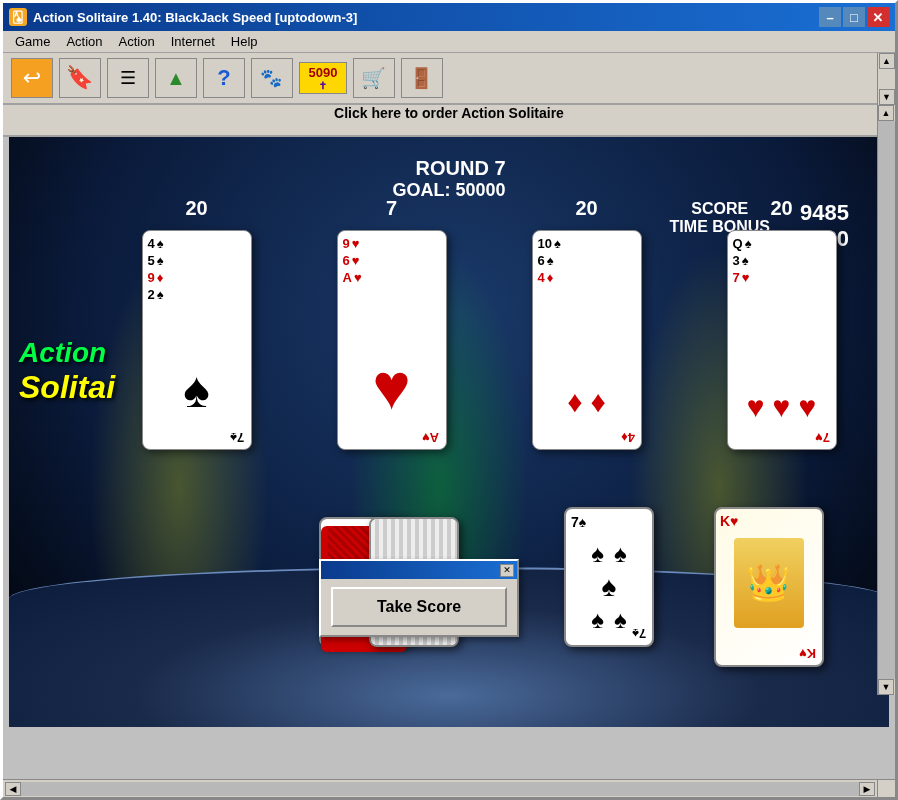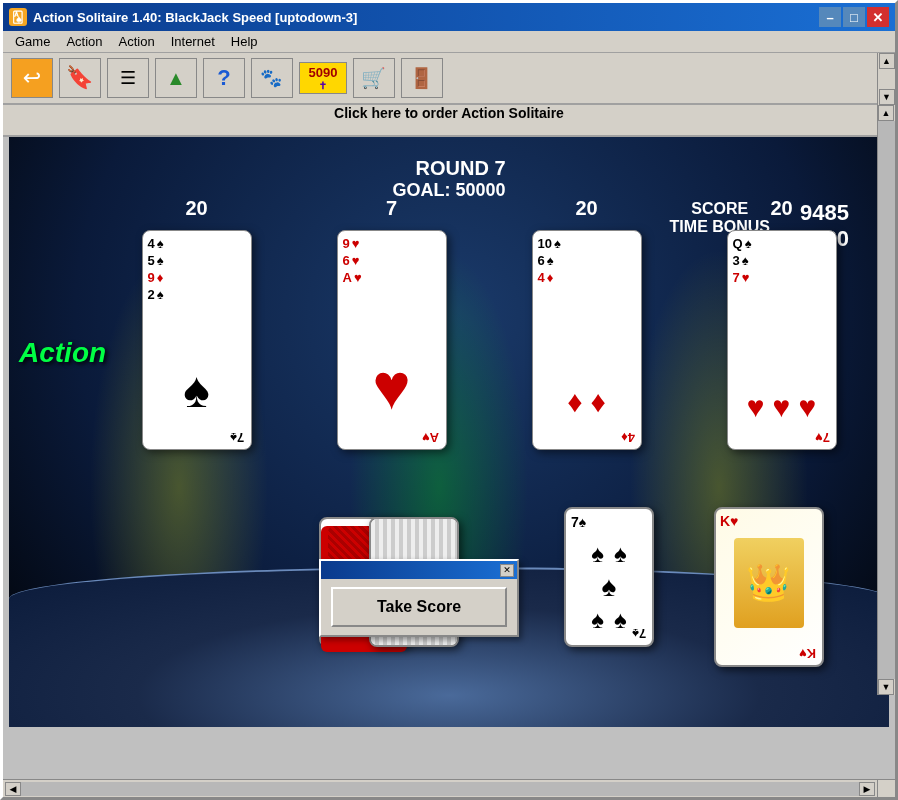--- a/index.html
+++ b/index.html
@@ -433,20 +433,21 @@
   <div id="game-area">
 
     <div class="spotlight spotlight-yellow"></div>
     <div class="spotlight spotlight-green"></div>
     <div class="spotlight spotlight-yellow2"></div>
 
     <div class="stage-platform"></div>
 
     <div id="logo">
       <div class="logo-action">Action</div>
+      <div class="logo-solitaire">Solitai</div>
     </div>
 
     <div id="round-display">
       <div class="round-text">ROUND 7</div>
       <div class="goal-text">GOAL: 50000</div>
     </div>
 
     <div id="score-display">
       <div style="display:flex; gap:30px;">
         <div style="text-align:center;">

